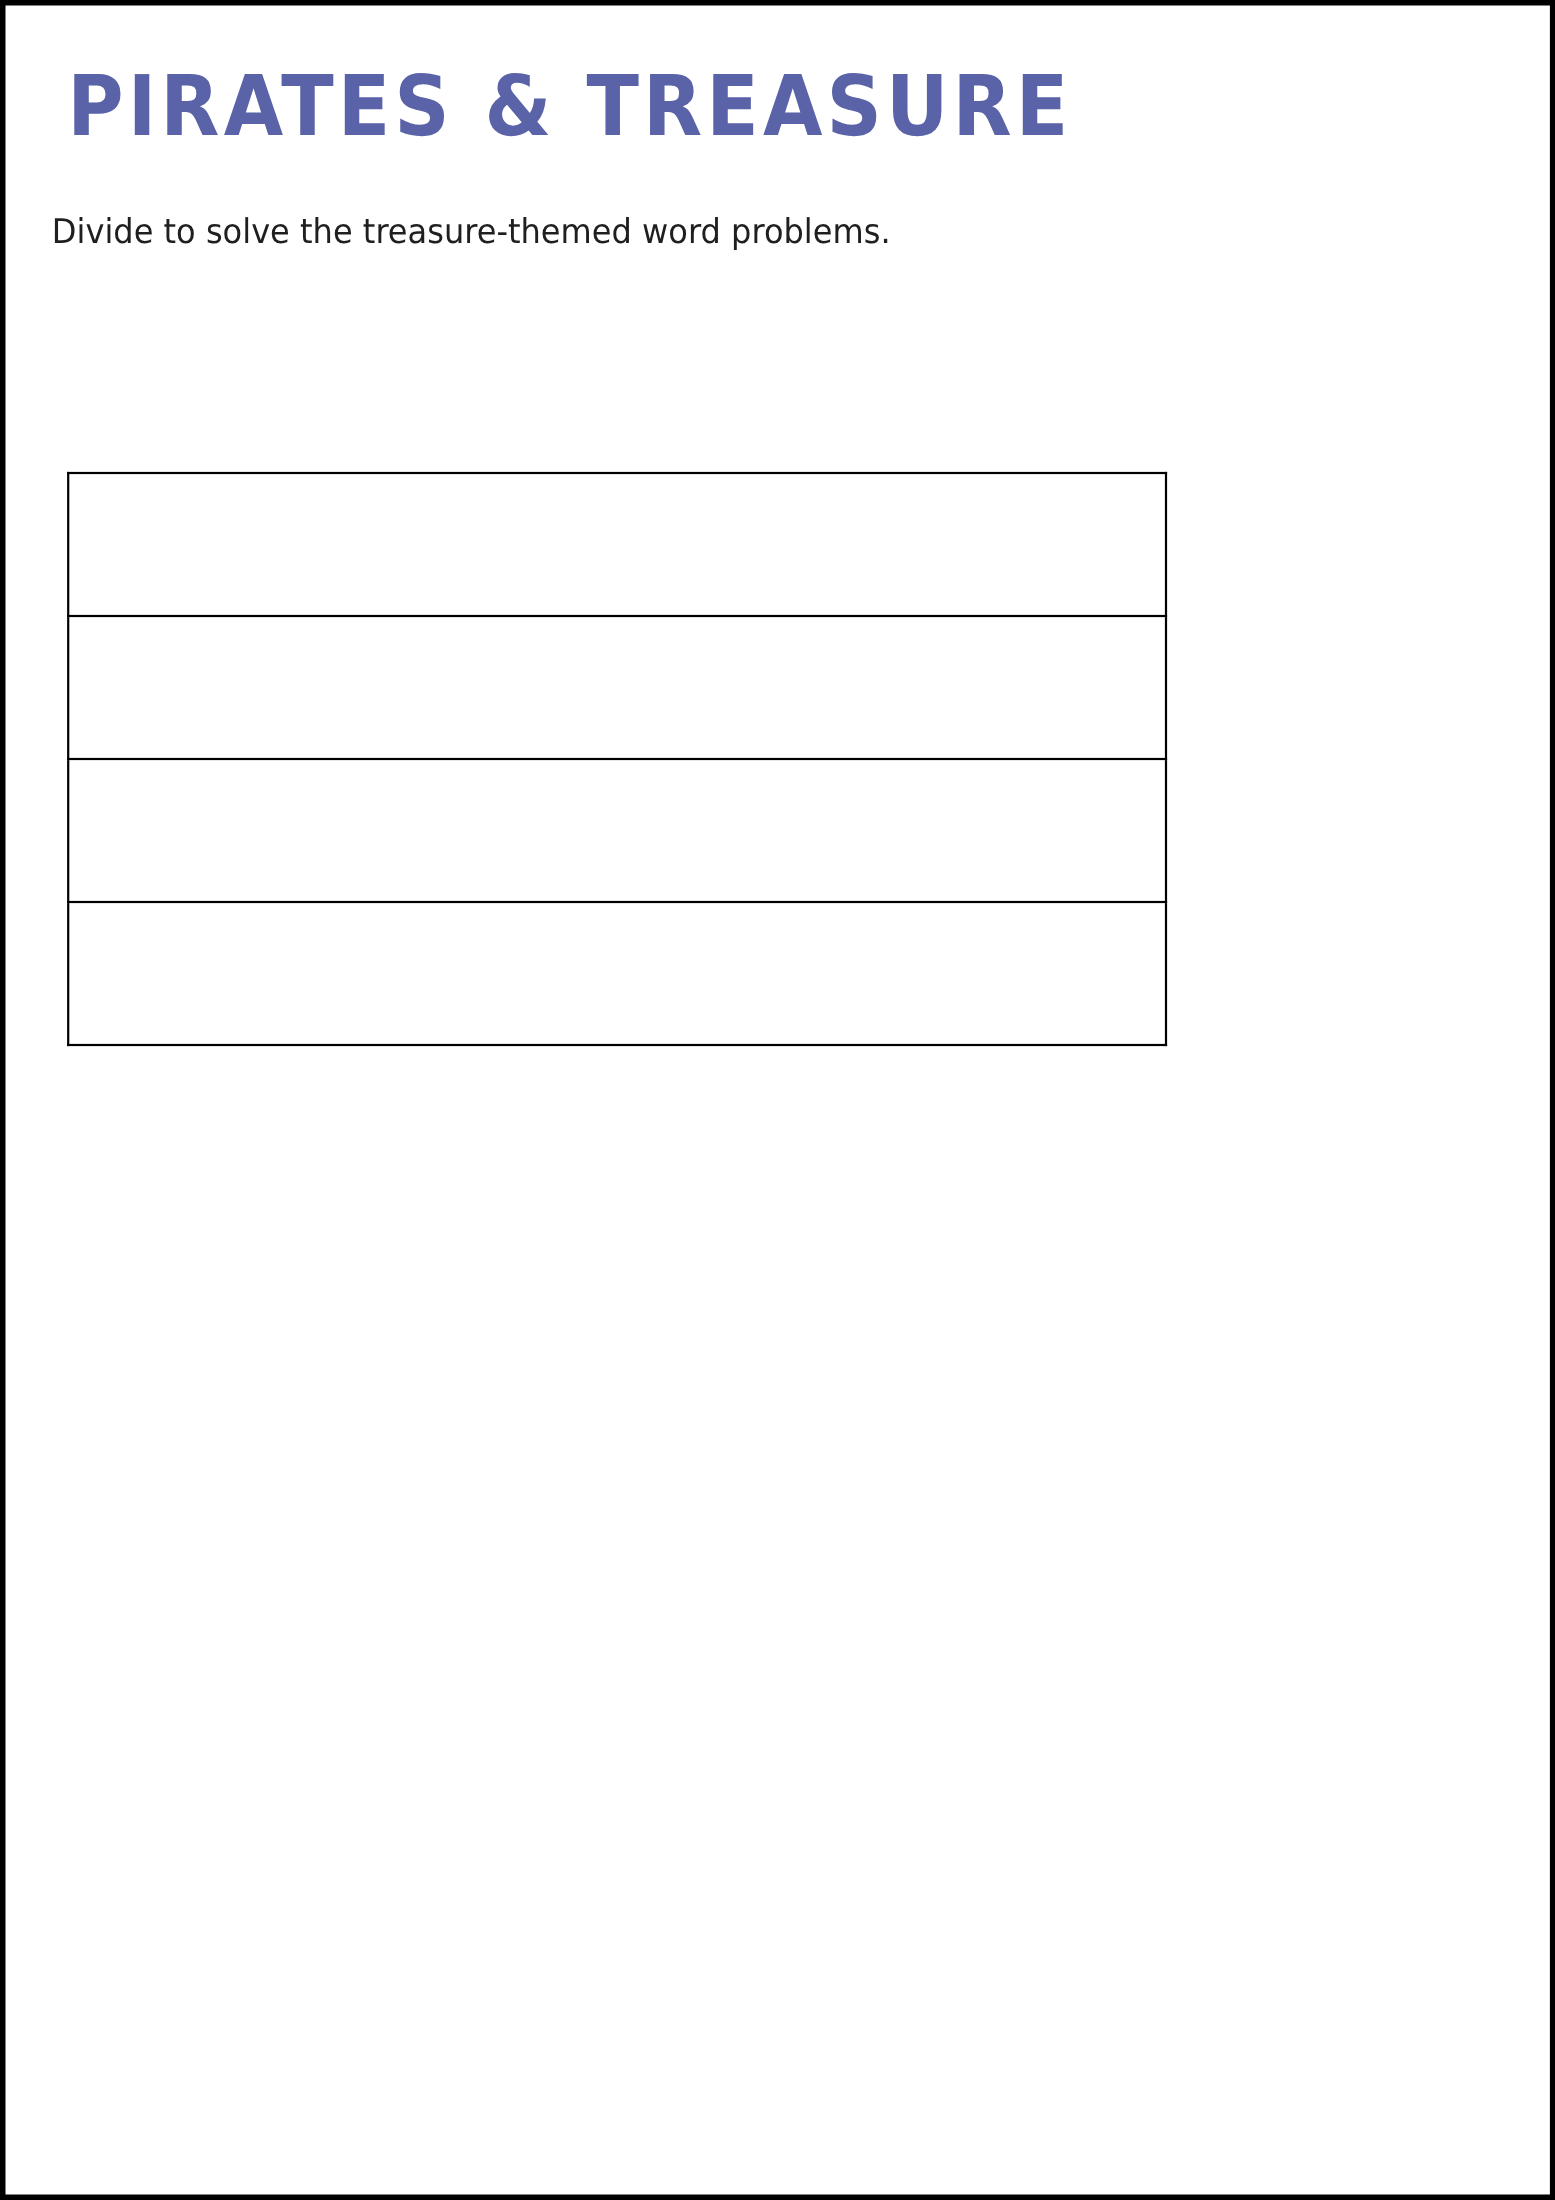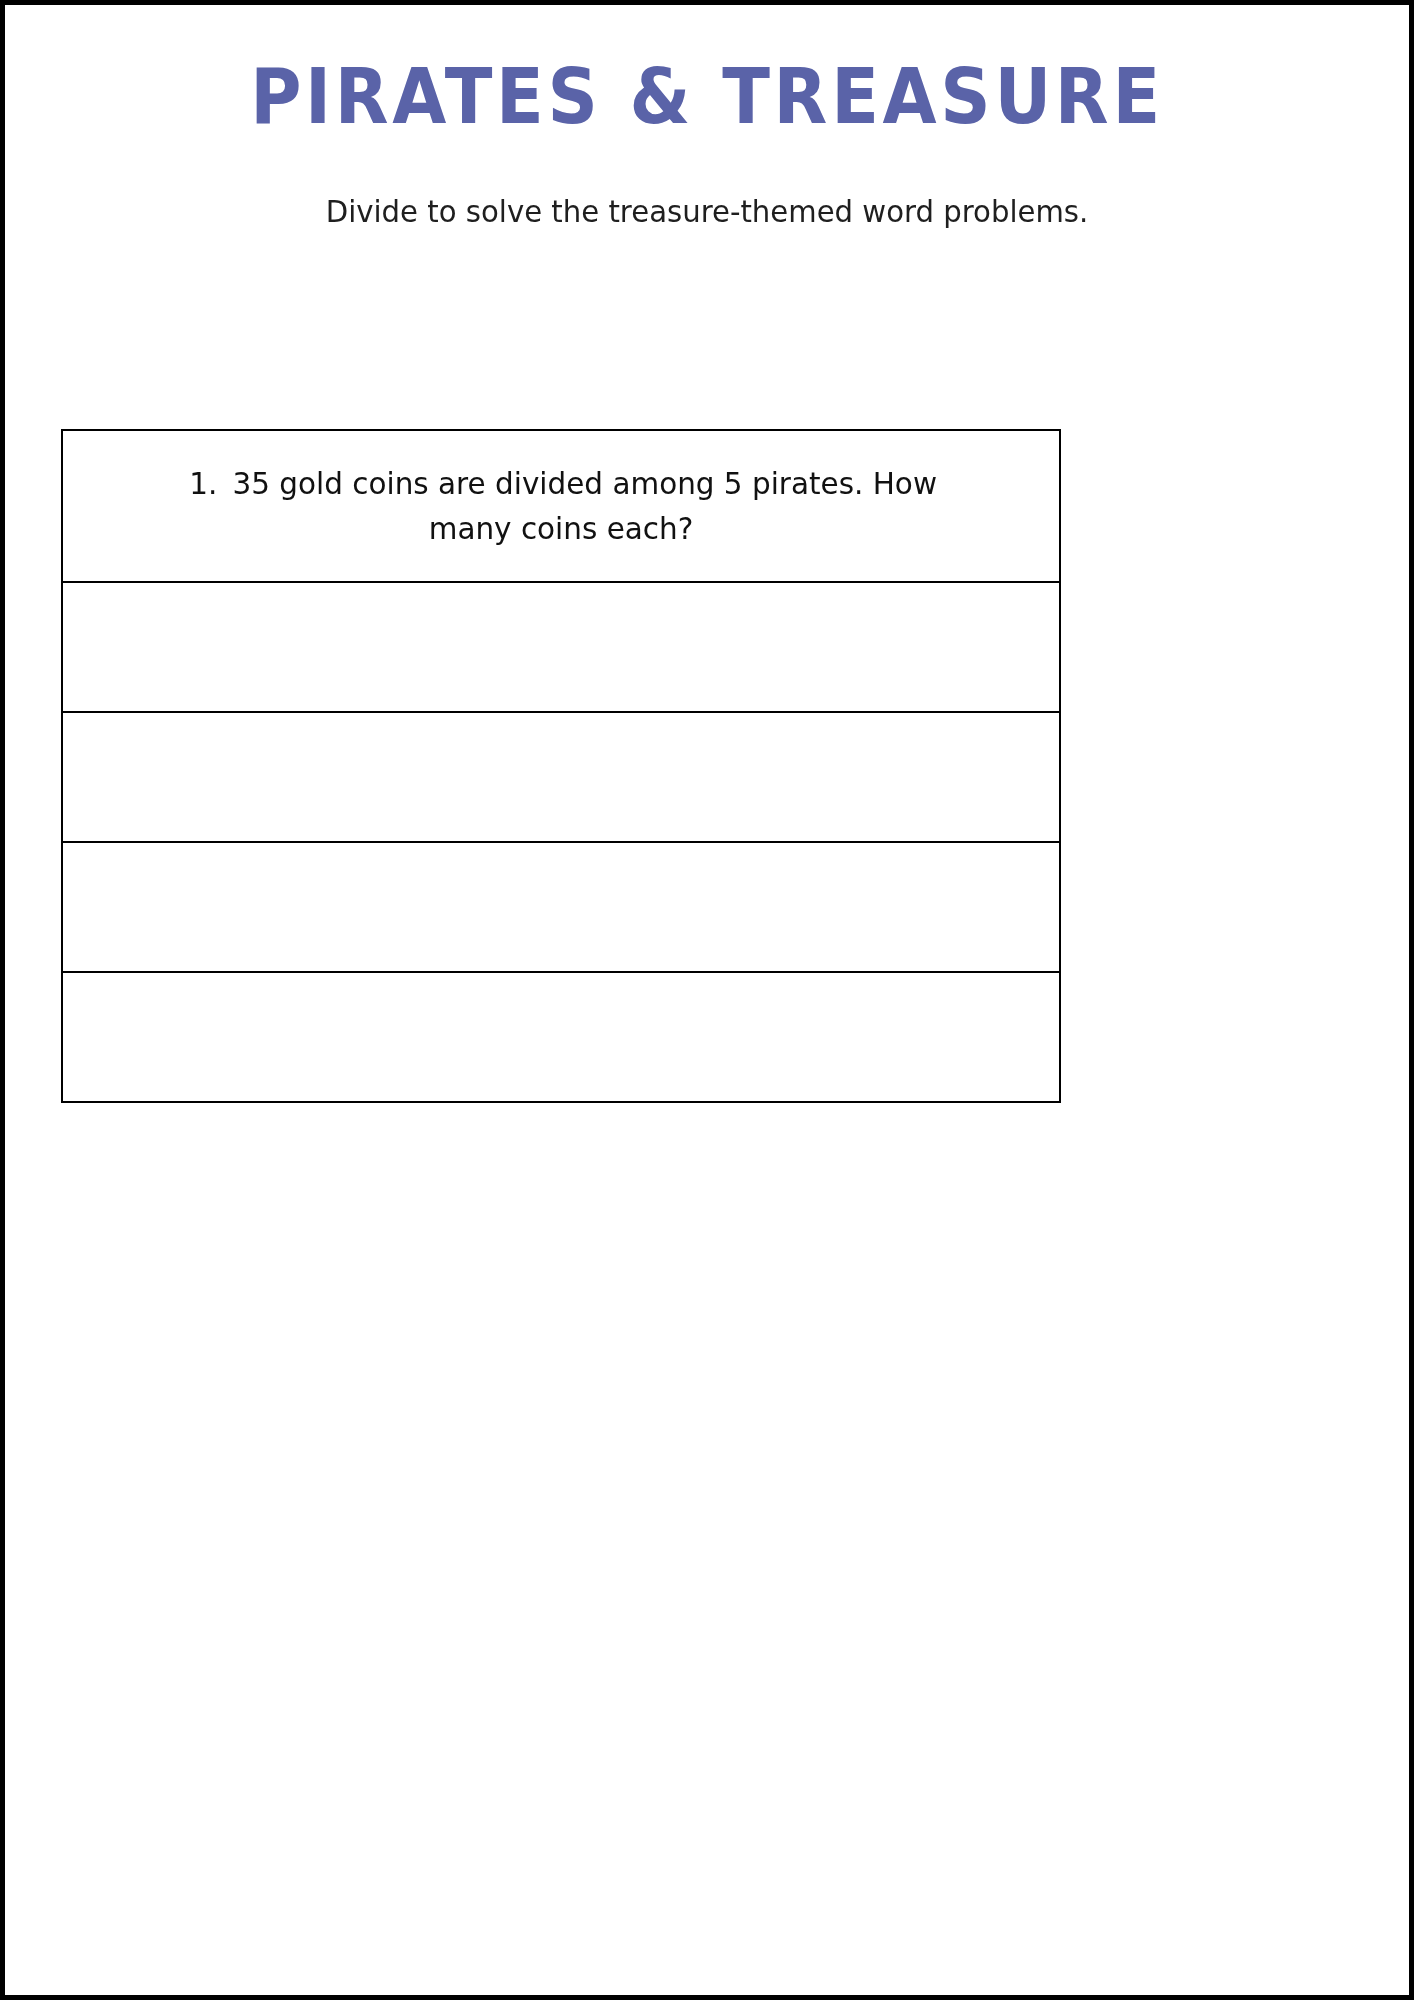--- a/index.html
+++ b/index.html
@@ -16,21 +16,21 @@
     background: #ffffff;
     box-sizing: border-box;
     border: 5px solid #000000;
     overflow: hidden;
     font-family: "DejaVu Sans", sans-serif;
   }
 
   
   .header {
     padding-top: 52px;
-    text-align: center;
+    text-align: left;
   }
 
   .worksheet-title {
     margin: 0;
     font-family: "DejaVu Sans", sans-serif;
     font-weight: bold;
     font-size: 76px;
     line-height: 1.05;
     letter-spacing: 4px;
     color: #5a63a8;
@@ -118,26 +118,20 @@
   <div class="header">
     <h1 class="worksheet-title">PIRATES &amp; TREASURE</h1>
     <p class="worksheet-subtitle">Divide to solve the treasure-themed word problems.</p>
   </div>
 
   <div class="problem-table-wrap">
     <table class="problem-table">
       <tbody>
 
         <tr>
-          <td class="question-cell">
-            <span class="q-line first"><span class="q-number">1.</span><span>35 gold coins are divided among 5 pirates. How</span></span>
-            <span class="q-line">many coins each?</span>
-          </td>
-        </tr>
-        <tr>
           <td class="answer-cell">
             <span class="answer-space"></span>
           </td>
         </tr>
 
         <tr>
           <td class="answer-cell">
             <span class="answer-space"></span>
           </td>
         </tr>

